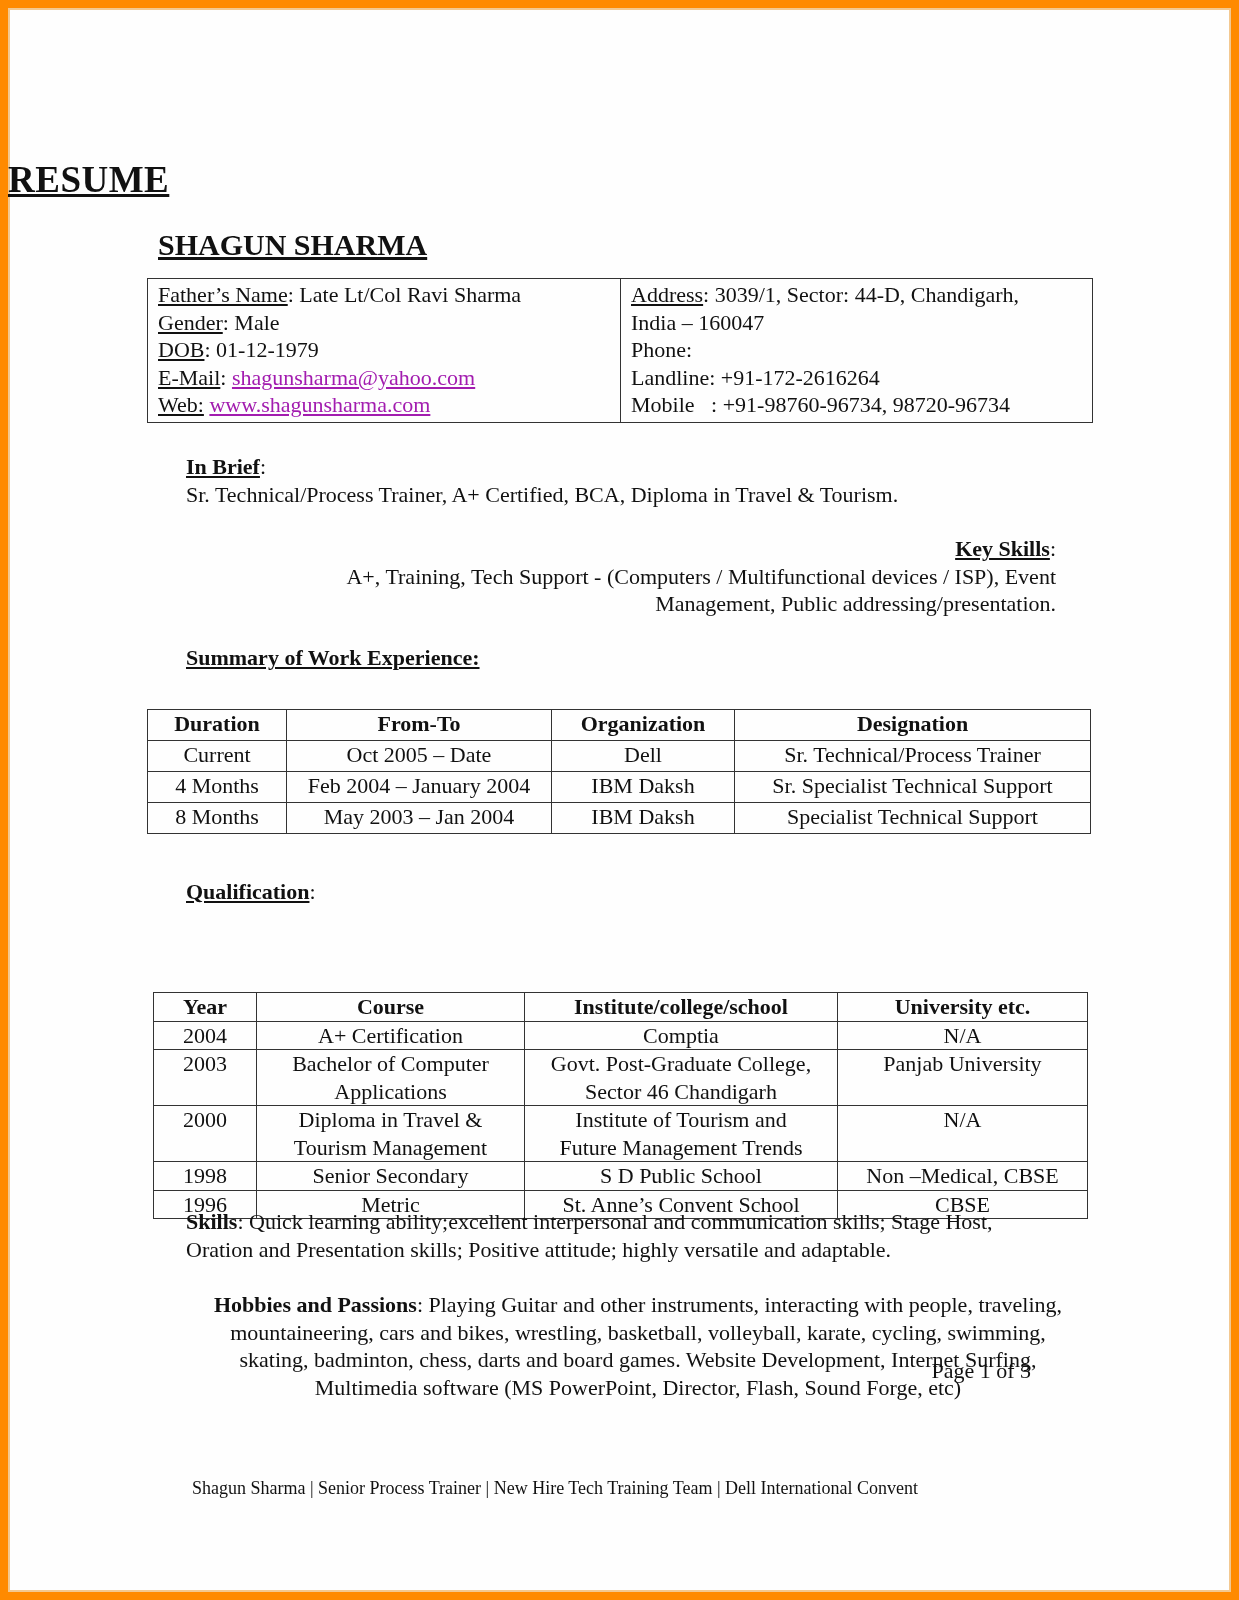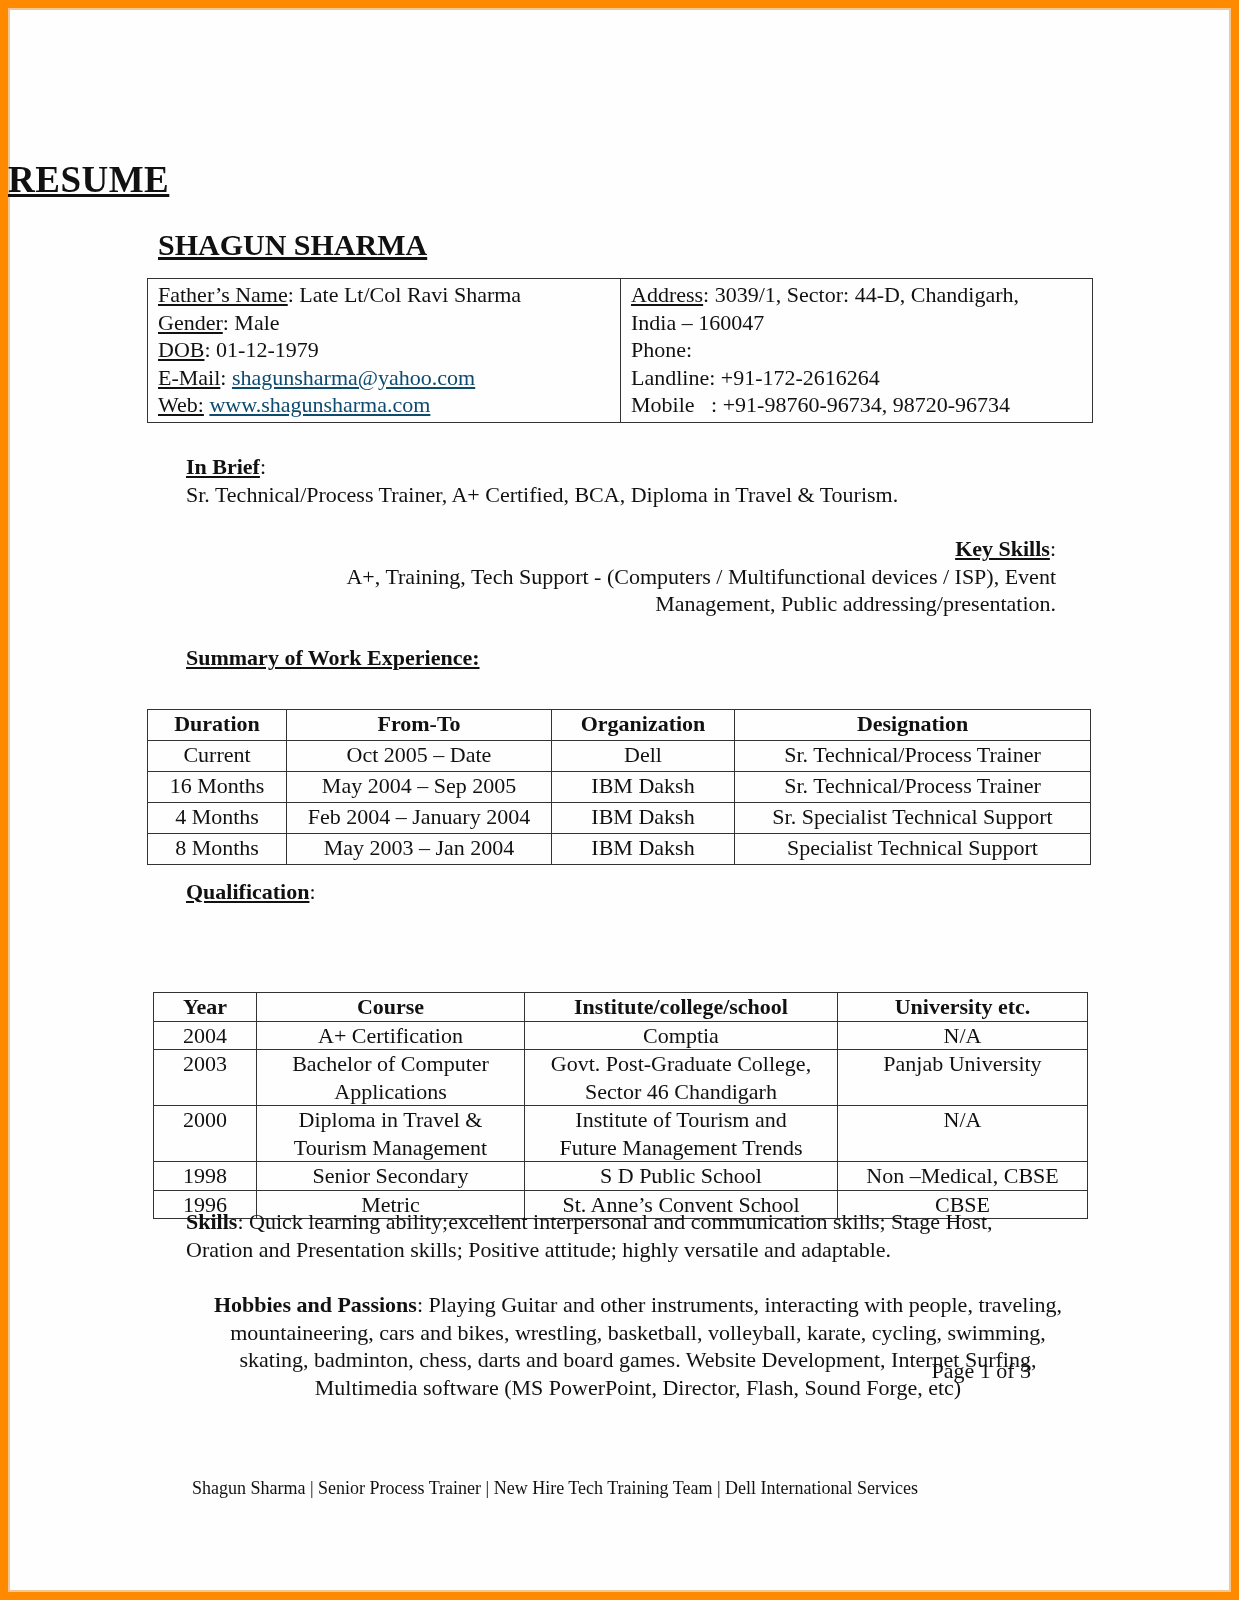--- a/index.html
+++ b/index.html
@@ -29,21 +29,21 @@
   }
   .contact {
     left: 139px; top: 270px; width: 944px; height: 143px;
     border: 1.5px solid #333;
     display: flex;
   }
   .contact .col { padding: 2px 10px; font-size: 22px; line-height: 27.5px; }
   .contact .left { width: 452px; border-right: 1.5px solid #333; }
   .contact .right { flex: 1; }
   .u { text-decoration: underline; }
-  a.link { color: #0c4a6e; text-decoration: underline; }
+  a.link { color: #a21caf; text-decoration: underline; }
   .section-head { font-size: 22px; font-weight: bold; text-decoration: underline; }
   .para { font-size: 22px; line-height: 27.5px; }
   .block { left: 178px; width: 870px; }
   table.grid {
     position: absolute;
     border-collapse: collapse;
     font-size: 22px;
   }
   table.grid th, table.grid td {
     border: 1.5px solid #333;
@@ -121,26 +121,20 @@
       </tr>
     </thead>
     <tbody>
       <tr>
         <td>Current</td>
         <td>Oct 2005 – Date</td>
         <td>Dell</td>
         <td>Sr. Technical/Process Trainer</td>
       </tr>
       <tr>
-        <td>16 Months</td>
-        <td>May 2004 – Sep 2005</td>
-        <td>IBM Daksh</td>
-        <td>Sr. Technical/Process Trainer</td>
-      </tr>
-      <tr>
         <td>4 Months</td>
         <td>Feb 2004 – January 2004</td>
         <td>IBM Daksh</td>
         <td>Sr. Specialist Technical Support</td>
       </tr>
       <tr>
         <td>8 Months</td>
         <td>May 2003 – Jan 2004</td>
         <td>IBM Daksh</td>
         <td>Specialist Technical Support</td>
@@ -198,15 +192,15 @@
   <div class="abs para" style="left:178px; width:850px; top:1200px;">
     <b>Skills</b><span>: Quick learning ability;excellent interpersonal and communication skills; Stage Host, Oration and Presentation skills; Positive attitude; highly versatile and adaptable.</span>
   </div>
 
   <div class="abs para center" style="left:190px; width:860px; top:1283px;margin-left:10px;">
     <b>Hobbies and Passions</b><span>: Playing Guitar and other instruments, interacting with people, traveling, mountaineering, cars and bikes, wrestling, basketball, volleyball, karate, cycling, swimming, skating, badminton, chess, darts and board games. Website Development, Internet Surfing, Multimedia software (MS PowerPoint, Director, Flash, Sound Forge, etc)</span>
   </div>
 
   <div class="abs para" style="right:200px; top:1349px;">Page 1 of 3</div>
 
-  <div class="abs footer-line" style="left:184px; top:1470px;">Shagun Sharma | Senior Process Trainer | New Hire Tech Training Team | Dell International Services</div>
+  <div class="abs footer-line" style="left:184px; top:1470px;">Shagun Sharma | Senior Process Trainer | New Hire Tech Training Team | Dell International Convent</div>
 
 </div>
 
 </body></html>

